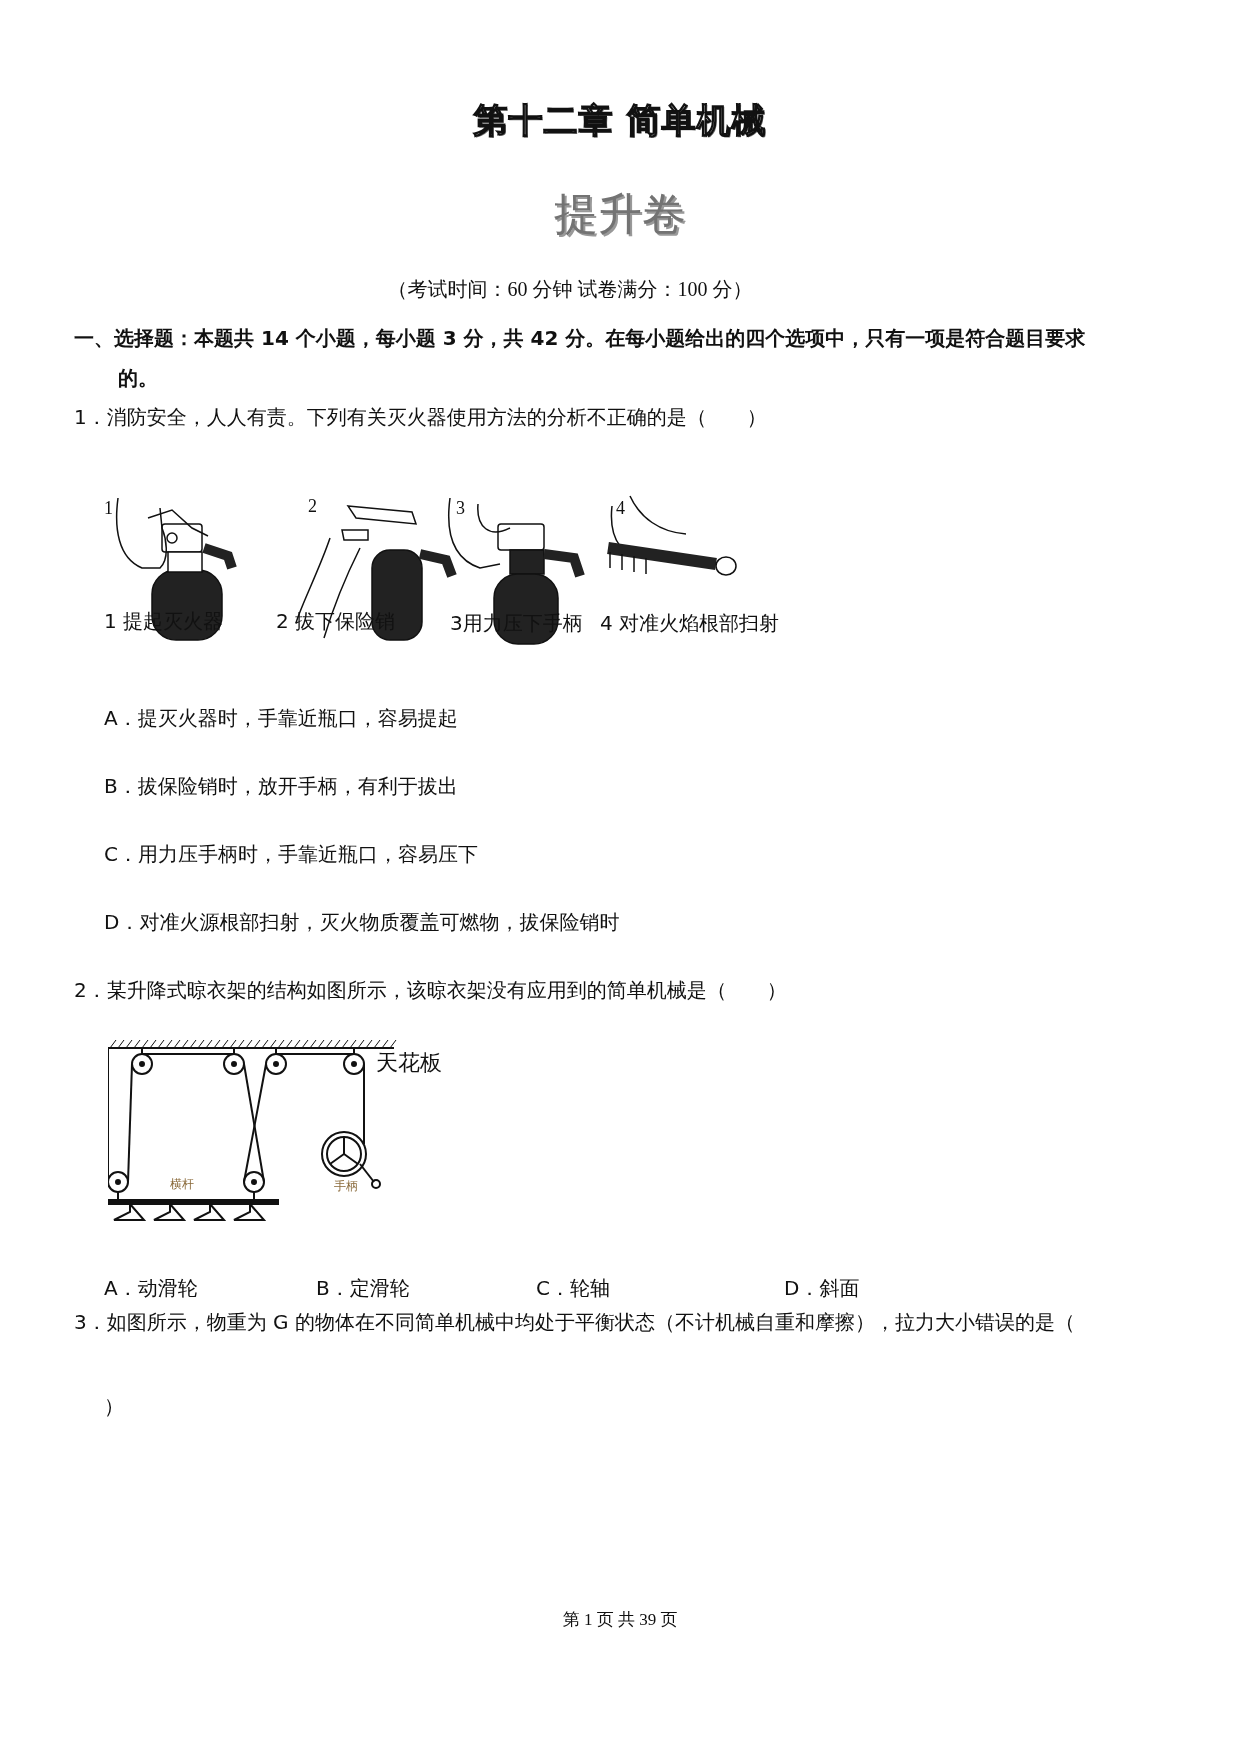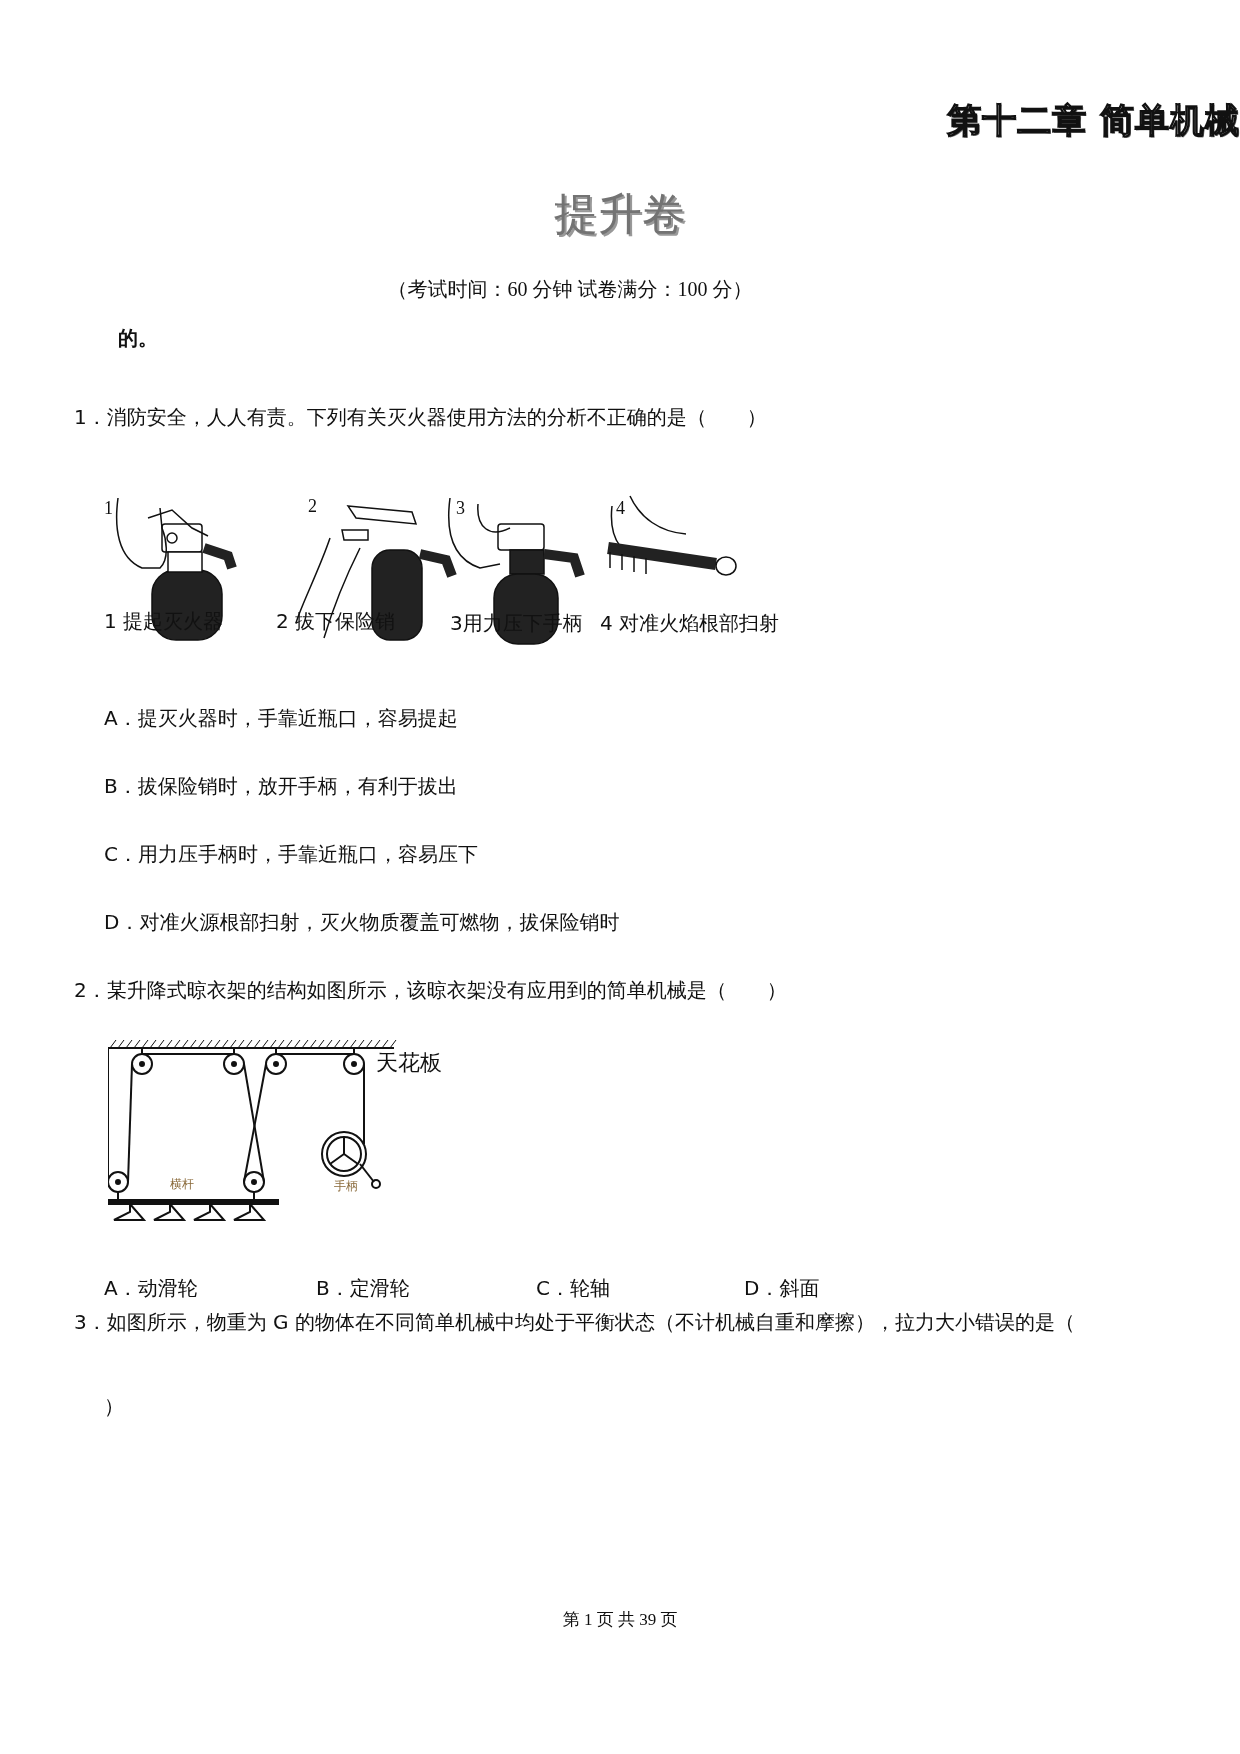--- a/index.html
+++ b/index.html
@@ -1,19 +1,19 @@
 <!DOCTYPE html>
 <html><head>
 <meta charset="utf-8">
 <style>
   html, body { margin: 0; padding: 0; background: #ffffff; }
   body { width: 1240px; height: 1754px; position: relative; overflow: hidden;
          font-family: "DejaVu Sans", "Liberation Sans", sans-serif; color: #111; }
   .abs { position: absolute; }
-  .title1 { top: 98px; left: 0; width: 1240px; text-align: right; font-size: 34px; font-weight: bold;
+  .title1 { top: 98px; left: 0; width: 1240px; text-align: center; font-size: 34px; font-weight: bold;
             color: #fff; -webkit-text-stroke: 1.2px #111; text-shadow: 1px 1px 0 #777; letter-spacing: 1px; }
   .title2 { top: 185px; left: 0; width: 1240px; text-align: center; font-size: 44px; color: #737373;
             text-shadow: 2px 2px 0 #999; }
   .meta { top: 276px; left: 0; width: 1140px; text-align: center; font-size: 20px;
           font-family: "Liberation Serif", "DejaVu Serif", serif; }
   .section { top: 318px; left: 74px; width: 1110px; font-size: 20px; font-weight: bold; line-height: 40px; }
   .section .indent { padding-left: 44px; display: block; }
   .q { font-size: 20px; line-height: 28px; }
   .opt { font-size: 20px; line-height: 28px; }
   .fig { background: #fff; }
@@ -21,20 +21,21 @@
             font-family: "Liberation Serif", "DejaVu Serif", serif; }
 </style>
 </head>
 <body>
 
 <div class="abs title1">第十二章 简单机械</div>
 <div class="abs title2">提升卷</div>
 <div class="abs meta">（考试时间：60 分钟  试卷满分：100 分）</div>
 
 <div class="abs section">
+  <span>一、选择题：本题共 14 个小题，每小题 3 分，共 42 分。在每小题给出的四个选项中，只有一项是符合题目要求</span>
   <span class="indent">的。</span>
 </div>
 
 <div class="abs q" style="top:403px;left:74px;">
   <span>1．</span><span>消防安全，人人有责。下列有关灭火器使用方法的分析不正确的是（　　）</span>
 </div>
 
 <div class="abs fig" style="top:488px;left:100px;width:790px;height:160px;">
   <svg width="790" height="160" viewBox="0 0 790 160">
     <g stroke="#111" stroke-width="1.5" fill="none">
@@ -156,21 +157,21 @@
 
 <div class="abs opt" style="top:1274px;left:104px;">
   <span>A．</span><span>动滑轮</span>
 </div>
 <div class="abs opt" style="top:1274px;left:316px;">
   <span>B．</span><span>定滑轮</span>
 </div>
 <div class="abs opt" style="top:1274px;left:536px;">
   <span>C．</span><span>轮轴</span>
 </div>
-<div class="abs opt" style="top:1274px;left:744px;">
+<div class="abs opt" style="top:1274px;left:784px;">
   <span>D．</span><span>斜面</span>
 </div>
 
 <div class="abs q" style="top:1308px;left:74px;width:1100px;">
   <span>3．</span><span>如图所示，物重为 G 的物体在不同简单机械中均处于平衡状态（不计机械自重和摩擦），拉力大小错误的是（</span>
 </div>
 <div class="abs q" style="top:1392px;left:104px;">）</div>
 
 <div class="abs footer">第 1 页 共 39 页</div>
 

